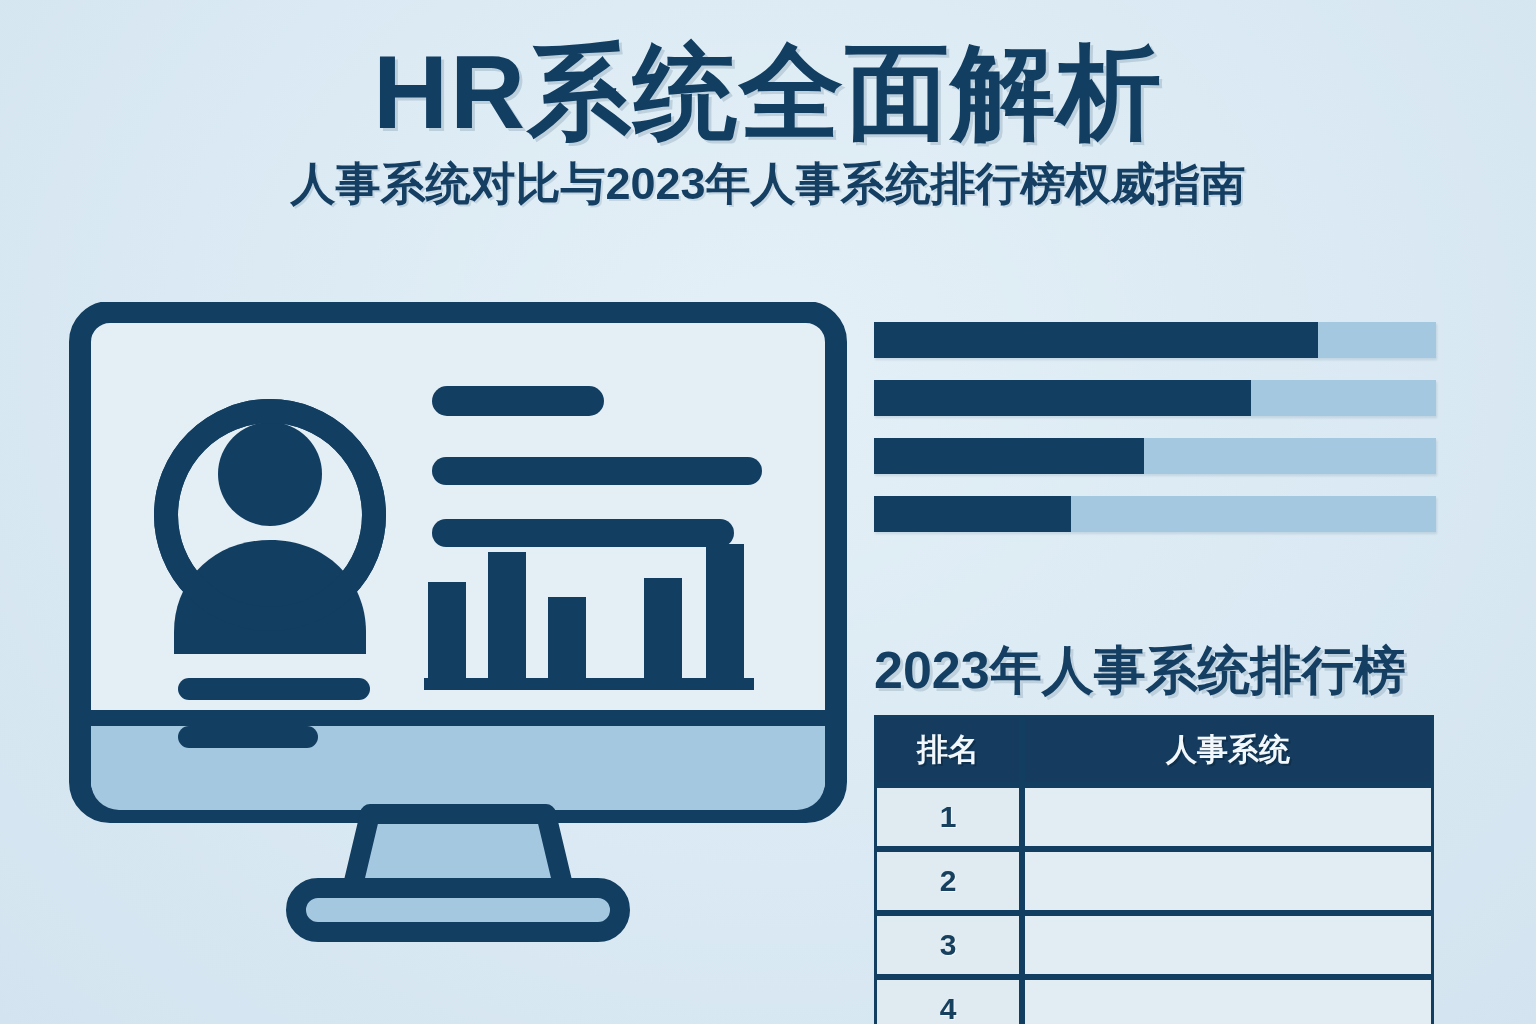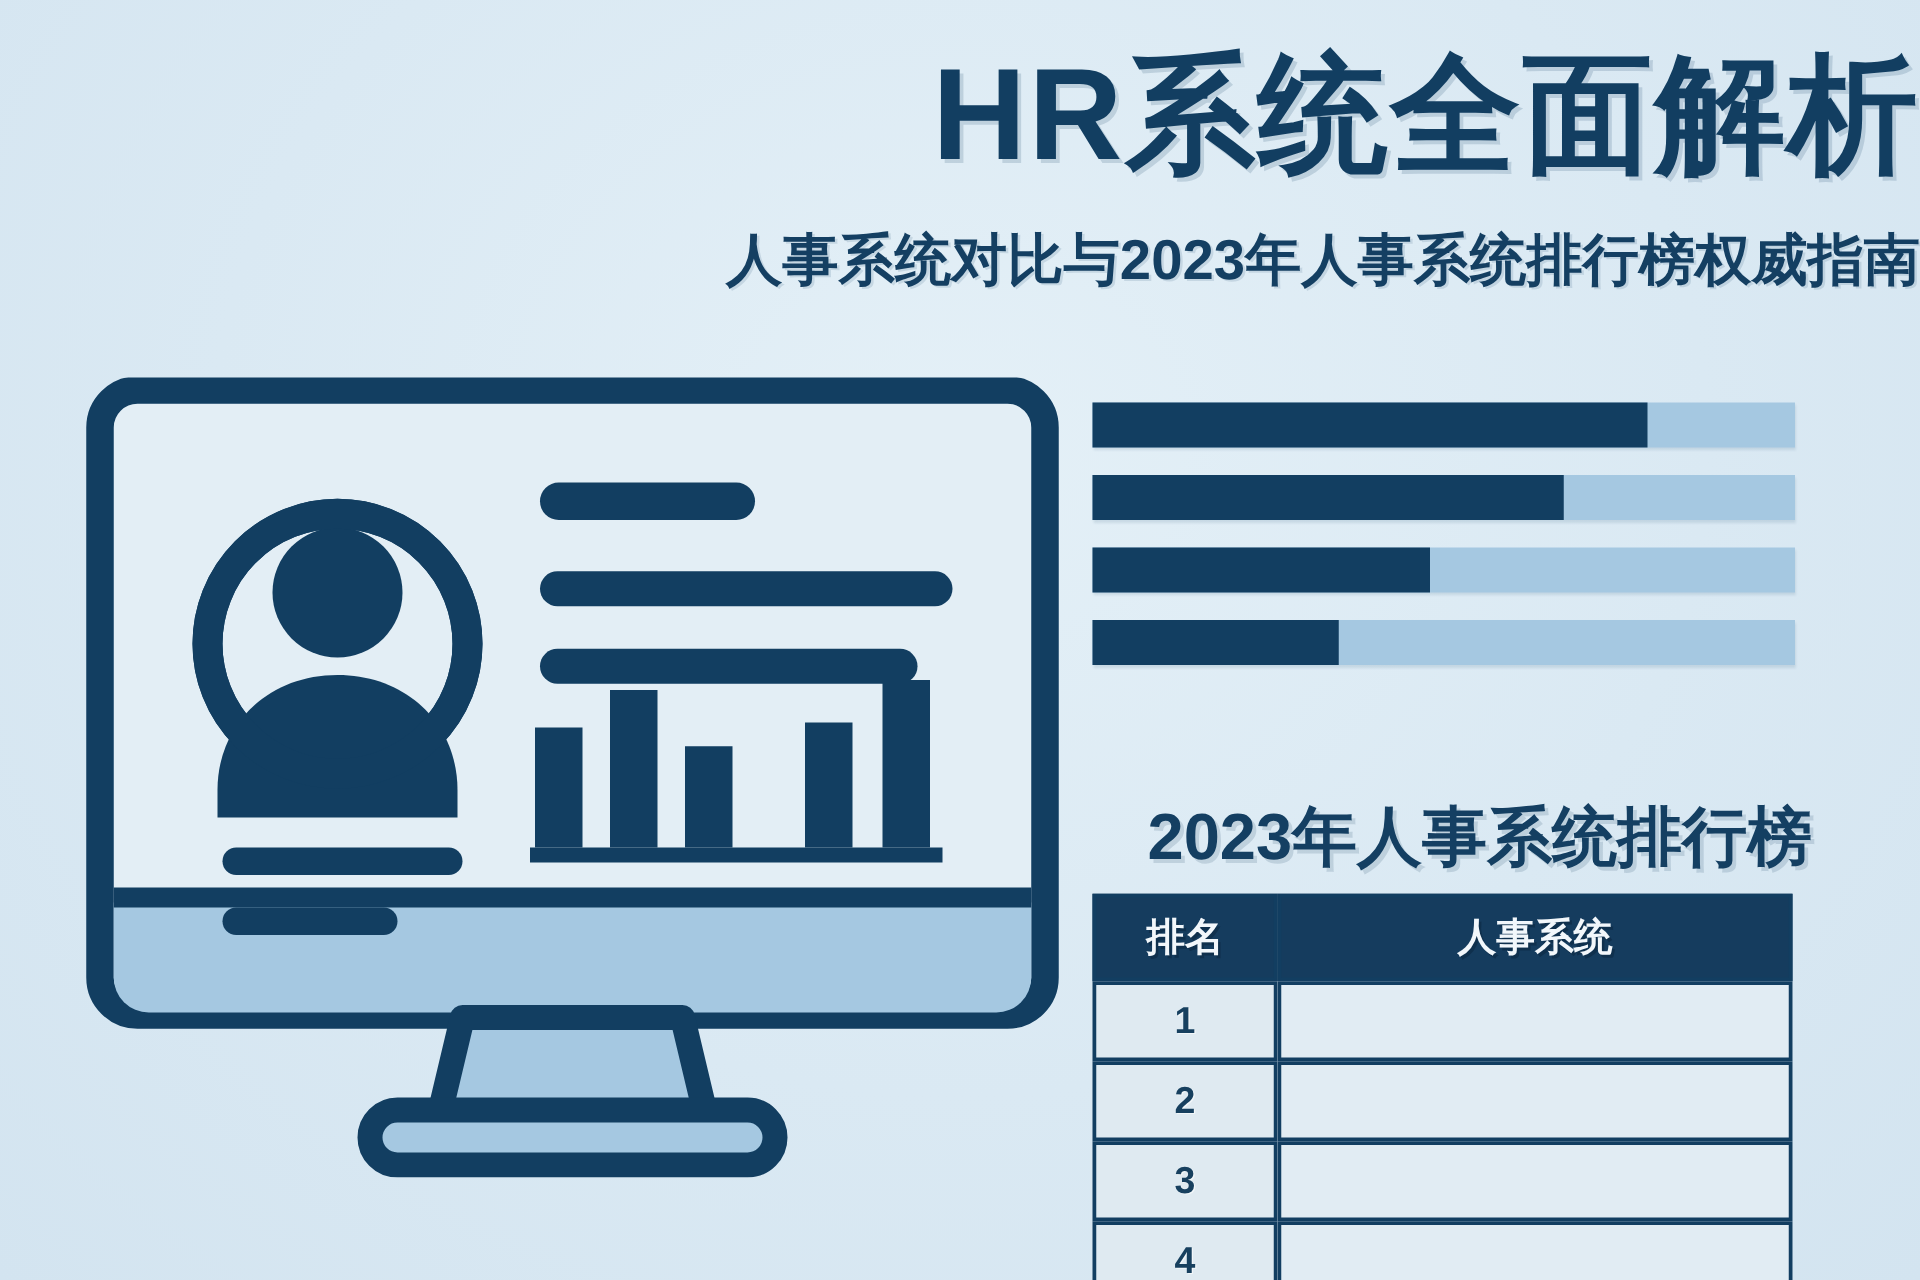--- a/index.html
+++ b/index.html
@@ -21,33 +21,33 @@
     background:
       radial-gradient(ellipse at 50% 35%, #e4f0f7 0%, #dae9f3 55%, #d3e4f0 100%);
   }
 
   
   .header {
     position: absolute;
     left: 0;
     top: 34px;
     width: 1536px;
-    text-align: right;
+    text-align: center;
   }
   .main-title {
     font-size: 104px;
     line-height: 1.12;
     font-weight: bold;
     color: #123e61;
     letter-spacing: 2px;
     text-shadow: 3px 3px 0 rgba(18,62,97,0.16);
     white-space: nowrap;
   }
   .subtitle {
-    margin-top: 28px;
+    margin-top: 4px;
     font-size: 45px;
     font-weight: bold;
     color: #143f62;
     letter-spacing: 0px;
     text-shadow: 2px 2px 0 rgba(18,62,97,0.13);
     white-space: nowrap;
   }
 
   
   .monitor-wrap {
@@ -99,21 +99,20 @@
 
   .rank-section {
     position: absolute;
     left: 874px;
     top: 642px;
     width: 562px;
   }
   .rank-heading {
     text-align: left;
     font-size: 52px;
-    margin-left: 44px;
   }
   .rank-table {
     margin-top: 16px;
     width: 560px;
     border-collapse: separate;
     border-spacing: 0;
     table-layout: fixed;
   }
   .rank-table th {
     background: #153c5e;

